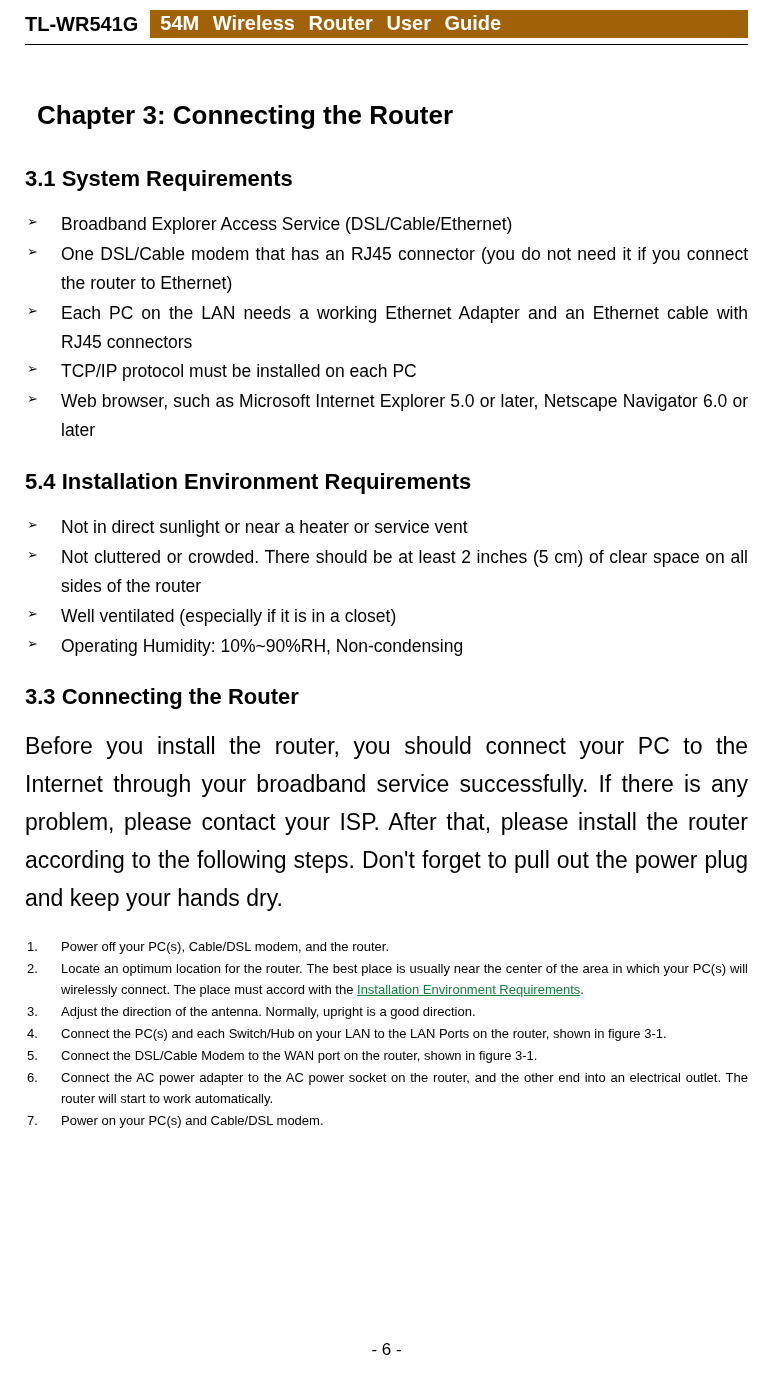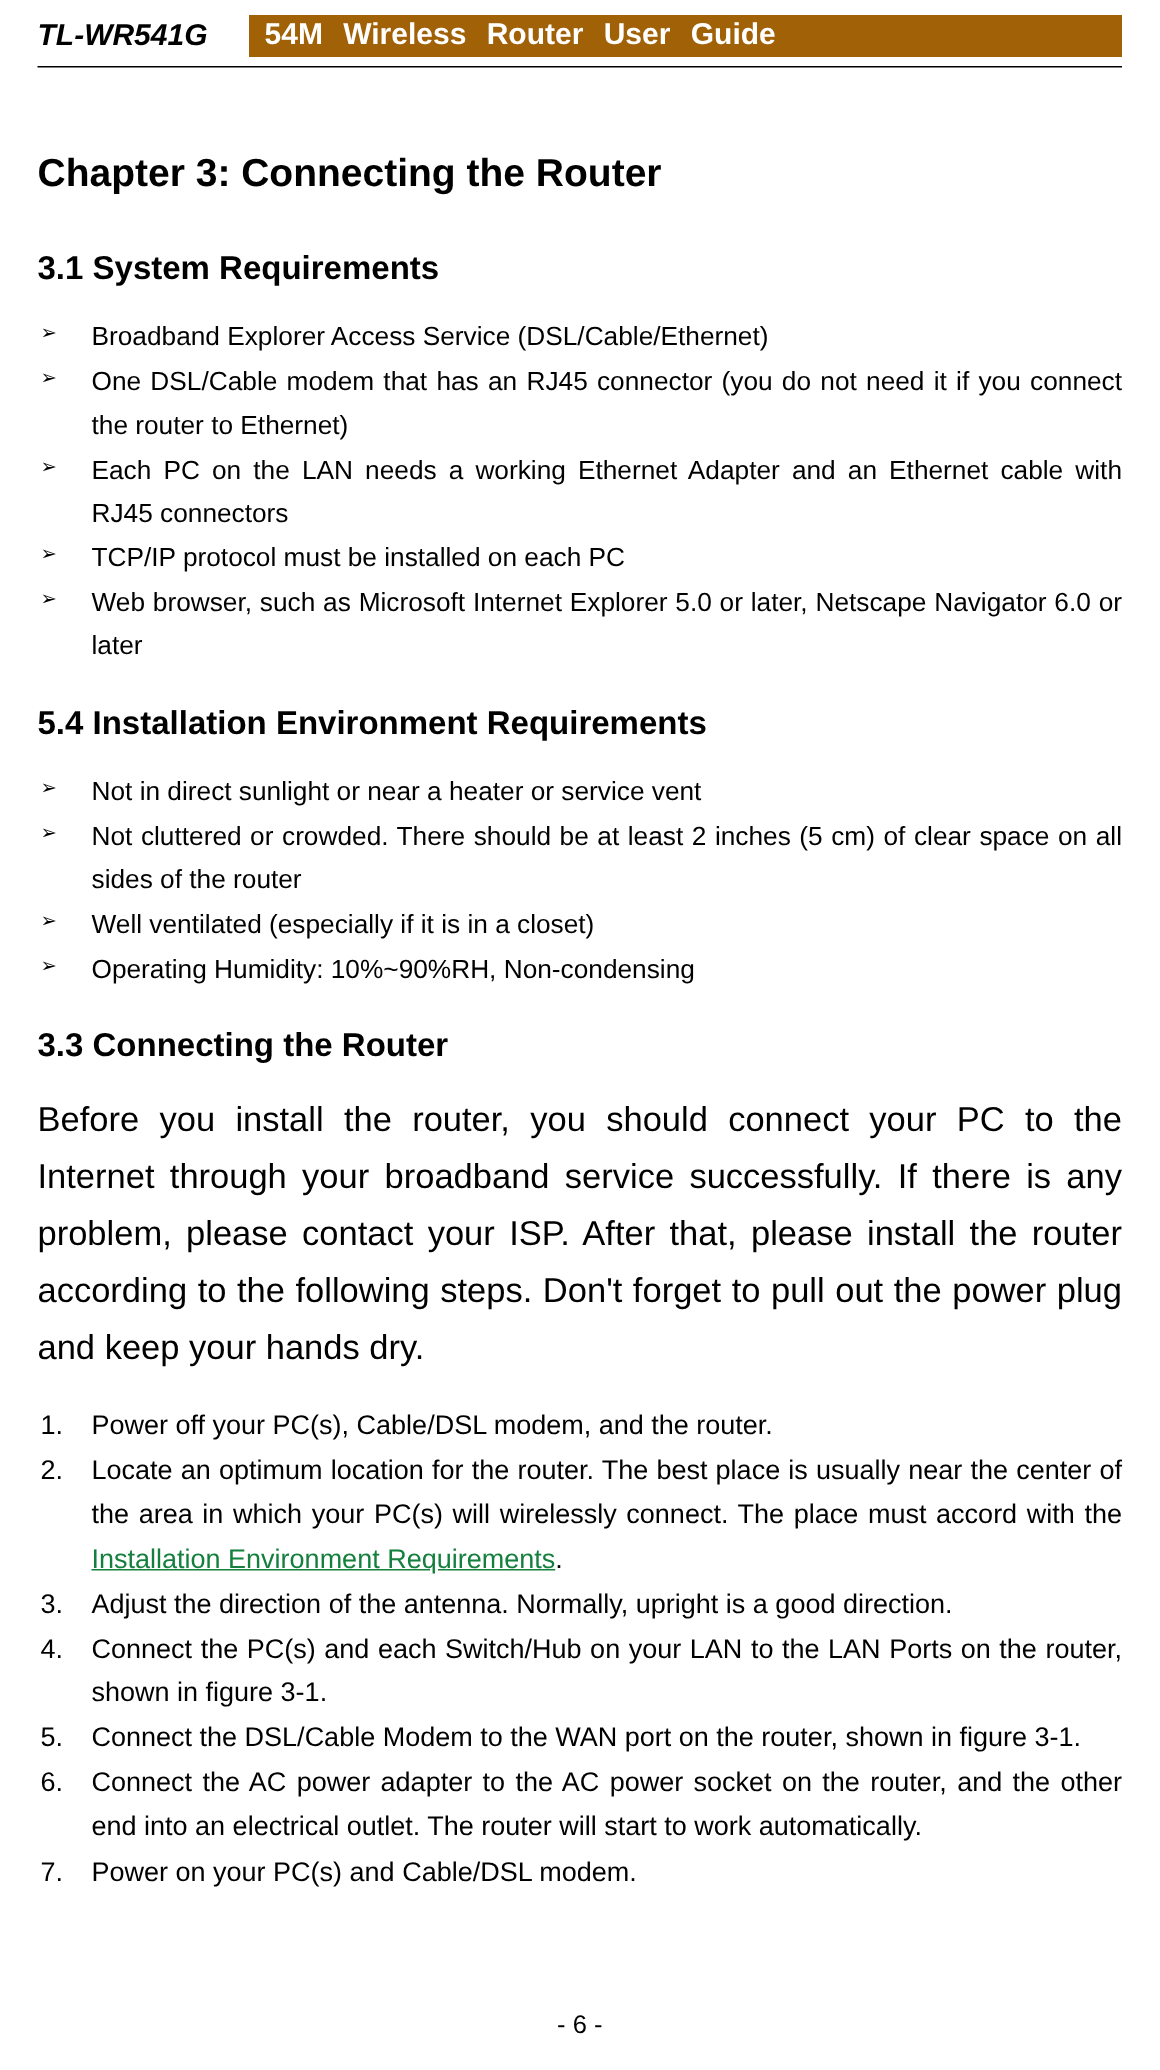--- a/index.html
+++ b/index.html
@@ -15,23 +15,22 @@
       padding: 10px 25px 20px 25px;
     }
     .header {
       display: flex;
       align-items: center;
       margin-bottom: 6px;
     }
     .header-model {
       font-size: 20px;
       font-weight: bold;
-      margin-right: 28px;
+      margin-right: 12px;
       white-space: nowrap;
-      font-style: italic;
     }
     .header-title-box {
       background: #a16207;
       color: #fff;
       font-size: 20px;
       font-weight: bold;
       padding: 2px 8px 3px 10px;
       flex: 1;
       text-align: justify;
       word-spacing: 8px;
@@ -39,20 +38,21 @@
     }
     .header-rule {
       border: none;
       border-top: 1.5px solid #000;
       margin-bottom: 55px;
     }
     h1.chapter {
       font-size: 26px;
       font-weight: bold;
       margin-bottom: 35px;
+      margin-left: 12px;
     }
     h2.section {
       font-size: 22px;
       font-weight: bold;
       margin: 24px 0 18px 0;
     }
     ul.pointer {
       list-style: none;
       padding-left: 2px;
       margin-bottom: 4px;
@@ -73,21 +73,21 @@
       font-size: 13px;
     }
     ol.numbered {
       list-style: none;
       counter-reset: item;
       padding-left: 2px;
     }
     ol.numbered li {
       position: relative;
       padding-left: 34px;
-      font-size: 18px;
+      font-size: 13px;
       line-height: 1.62;
       text-align: justify;
       counter-increment: item;
       margin-bottom: 1px;
     }
     ol.numbered li::before {
       content: counter(item) ".";
       position: absolute;
       left: 0;
       top: 0;

